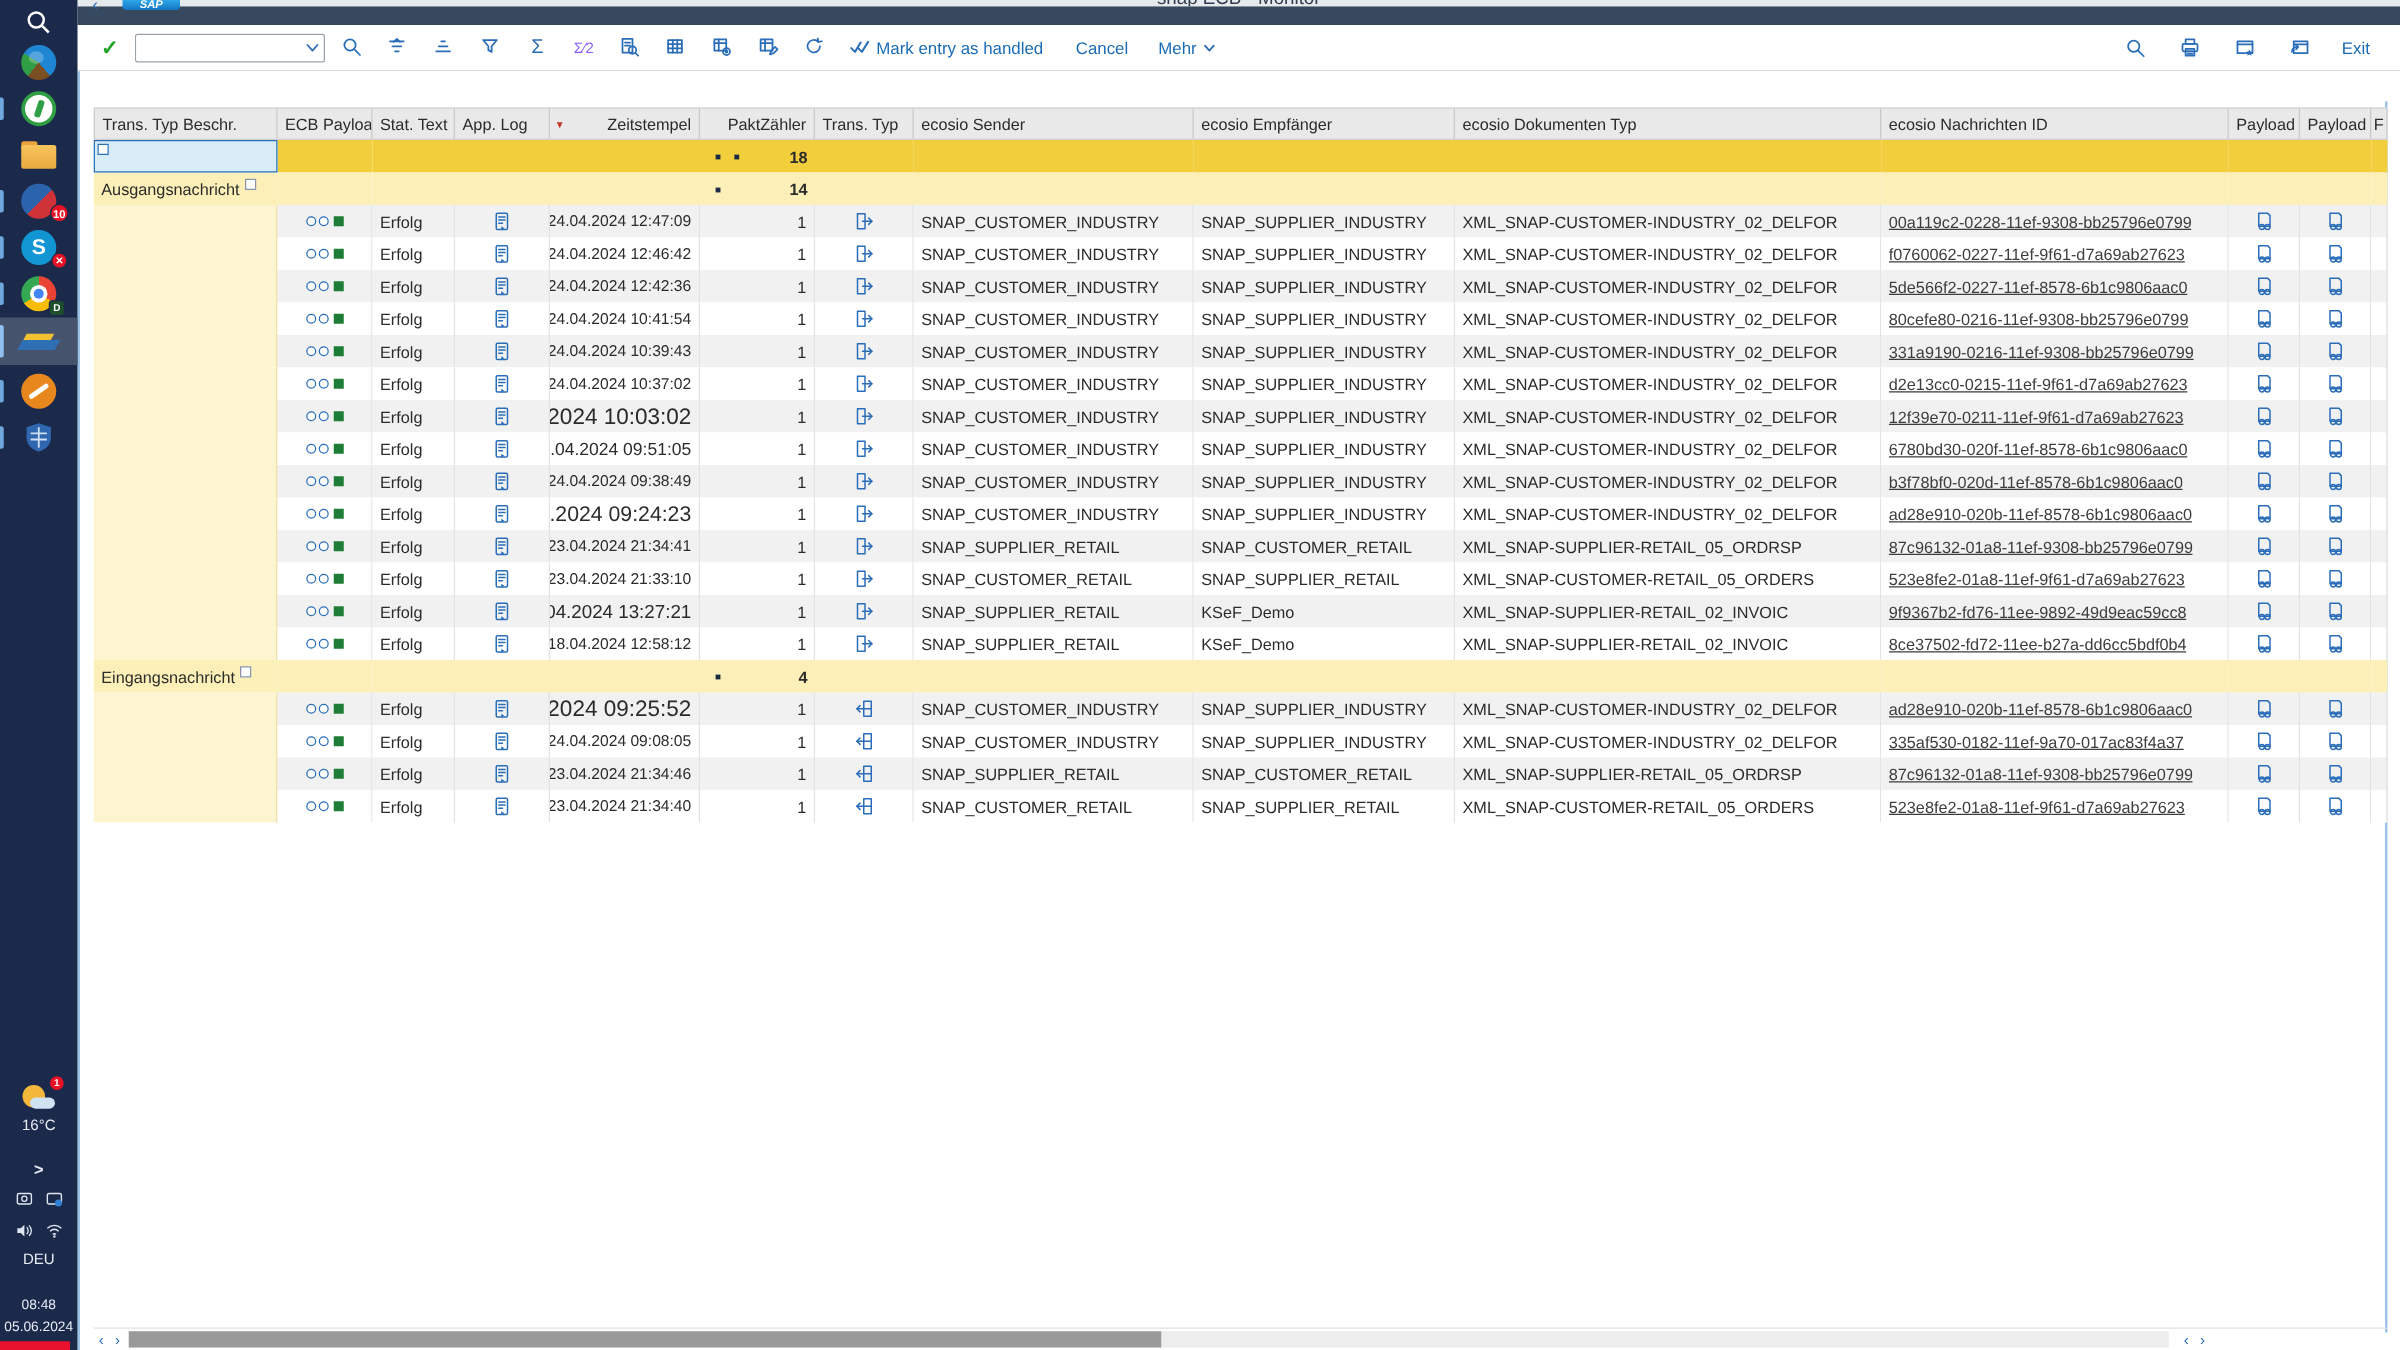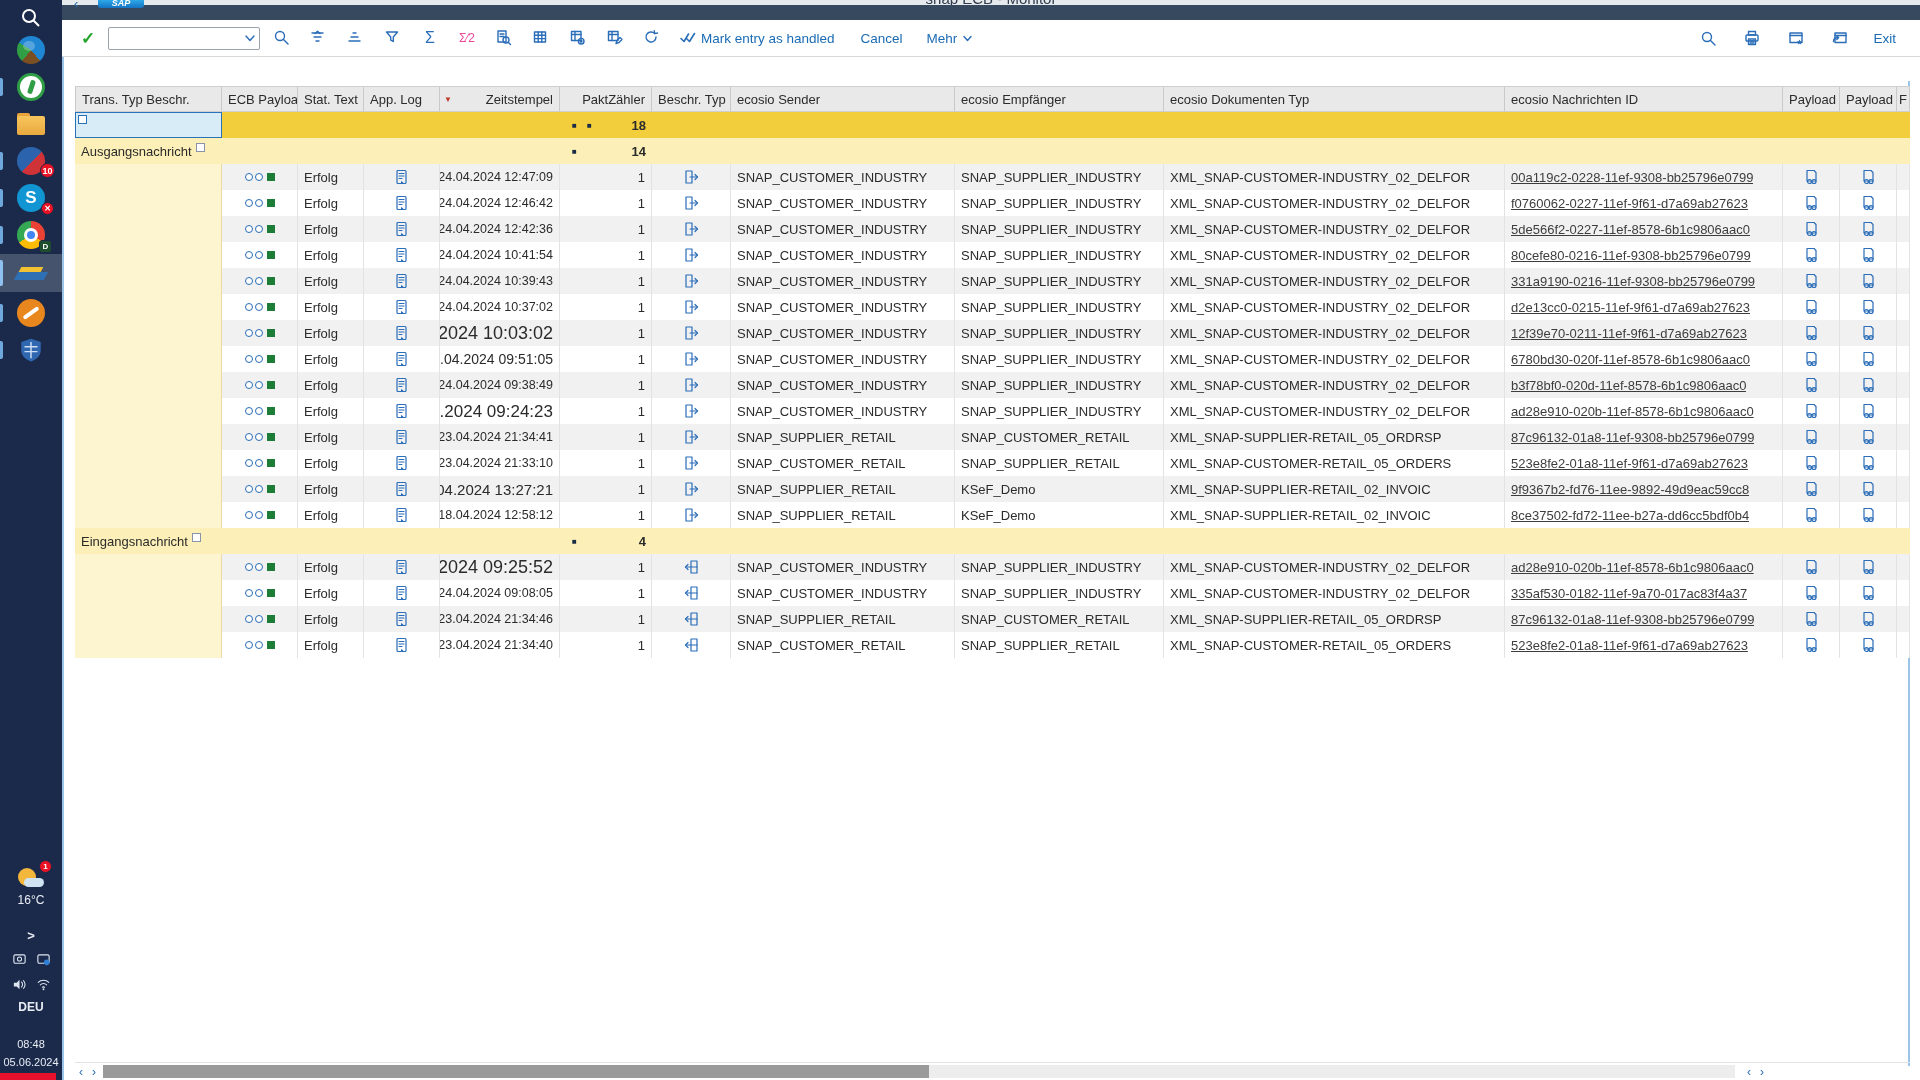--- a/index.html
+++ b/index.html
@@ -54,21 +54,21 @@
   .toolbar{position:absolute;left:0;top:20px;width:100%;height:37px;background:#fff;border-bottom:1px solid #d5d9dc;
     display:flex;align-items:center;padding-left:14px;}
   .tb-btn{display:flex;align-items:center;justify-content:center;width:24px;height:26px;cursor:pointer;flex:0 0 auto;}
   .tb-gap{margin-left:13px;}
   .check{color:#23a32a;font-size:17px;font-weight:bold;}
   .combo{width:152px;height:23px;border:1px solid #9aa3aa;border-radius:2px;background:#fff;display:flex;align-items:center;
     justify-content:flex-end;margin:0 10px 0 8px;padding-right:3px;}
   .combo input{border:0;outline:0;flex:1;height:19px;font-size:12px;padding:0 4px;min-width:0;}
   svg.ic{width:18px;height:18px;stroke:#2a6db8;fill:none;stroke-width:1.4;stroke-linecap:round;stroke-linejoin:round;}
   .sum-txt{color:#2a6db8;font-size:16px;line-height:1;}
-  .sub-txt{color:#ec4899;font-size:12px;line-height:1;}
+  .sub-txt{color:#8b5cf6;font-size:12px;line-height:1;}
   .tb-link{color:#1a6bb4;font-size:13.5px;cursor:pointer;display:flex;align-items:center;gap:5px;white-space:nowrap;}
   .tb-right{position:absolute;right:24px;top:0;height:37px;display:flex;align-items:center;gap:20px;}
 
   .content{position:absolute;left:0;top:57px;width:100%;height:1023px;background:#fff;border-left:2px solid #9cc3e8;}
   .content .right-edge{position:absolute;right:10px;top:24px;bottom:14px;width:2px;background:#9cc3e8;}
 
   
   .grid{position:absolute;left:11px;top:29px;width:1835px;}
   .grid-row{display:grid;grid-template-columns:147px 76px 66px 76px 120px 92px 79px 224px 209px 341px 278px 57px 57px 13px;
     height:26px;line-height:25px;font-size:13px;color:#2b2b2b;}
@@ -177,21 +177,21 @@
   <div class="tray-row" style="top:977px">
     <svg width="15" height="15" viewBox="0 0 16 16">
       <path d="M2 6h3l3-3v10l-3-3H2z" fill="#dfe6f2"></path>
       <path d="M10 5c1.5 1.8 1.5 4.2 0 6M12 3.5c2.4 2.8 2.4 6.2 0 9" stroke="#dfe6f2" stroke-width="1.1" fill="none"></path>
     </svg>
     <svg width="15" height="15" viewBox="0 0 16 16">
       <path d="M2 6c3.5-3.3 8.5-3.3 12 0M4.3 8.6c2.2-2 5.2-2 7.4 0M6.6 11.2c.9-.8 1.9-.8 2.8 0" stroke="#dfe6f2" stroke-width="1.2" fill="none"></path>
       <circle cx="8" cy="13" r="1" fill="#dfe6f2"></circle>
     </svg>
   </div>
-  <div class="sb-text" style="top:1000px;font-size:12px;font-weight:bold;cursor:pointer">DEU</div>
+  <div class="sb-text" style="top:1000px;font-size:12px;font-weight:normal;cursor:pointer">DEU</div>
   <div class="sb-text" style="top:1038px;font-size:11px;cursor:pointer">08:48</div>
   <div class="sb-text" style="top:1056px;font-size:11px;cursor:pointer">05.06.2024</div>
   <div class="rec-strip"></div>
 </aside>
 
 <div class="main">
 
   <div class="window-strip">
     <span class="ttl">snap ECB - Monitor</span>
   </div>
@@ -347,21 +347,21 @@
           </div>
         <div class="r">
             <span class="sort-dn">▼</span>
             <span>Zeitstempel</span>
           </div>
         <div class="r">
             <span class="sum-sym">Σ</span>
             <span>PaktZähler</span>
           </div>
         <div>
-            <span>Beschr. Typ</span>
+            <span>Trans. Typ</span>
           </div>
         <div>
             <span>ecosio Sender</span>
           </div>
         <div>
             <span>ecosio Empfänger</span>
           </div>
         <div>
             <span>ecosio Dokumenten Typ</span>
           </div>

